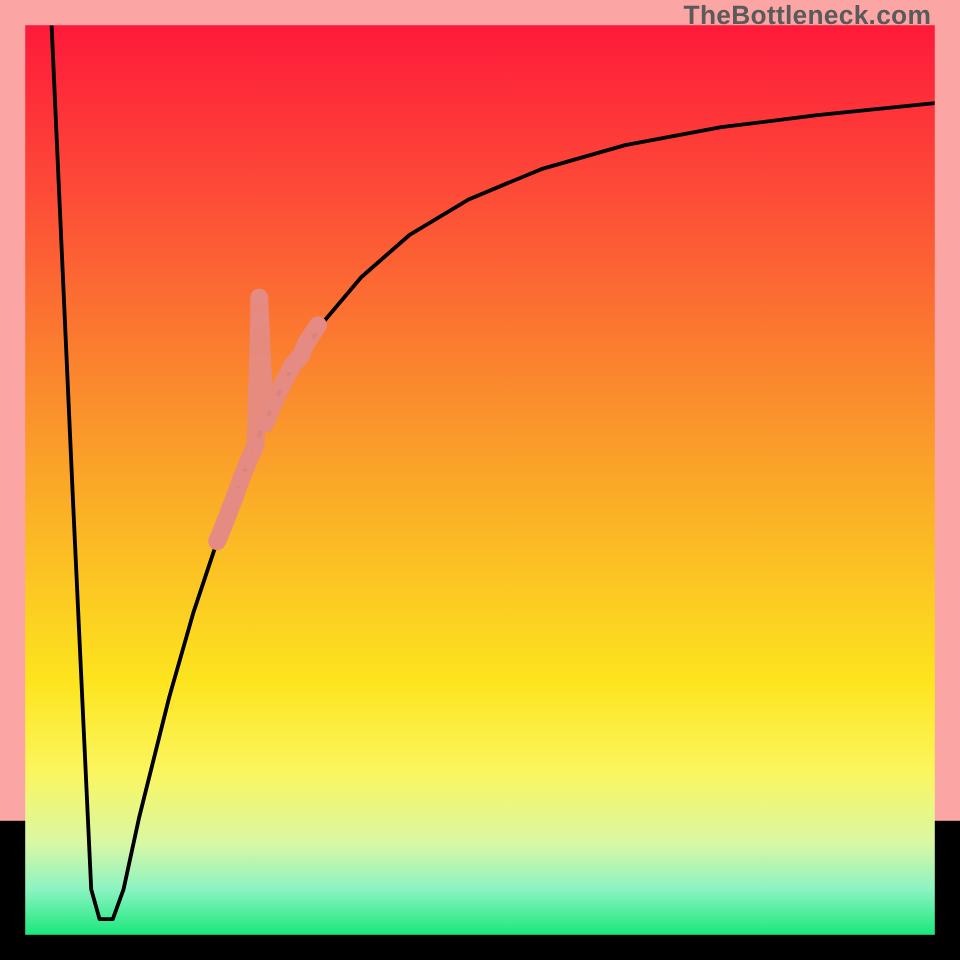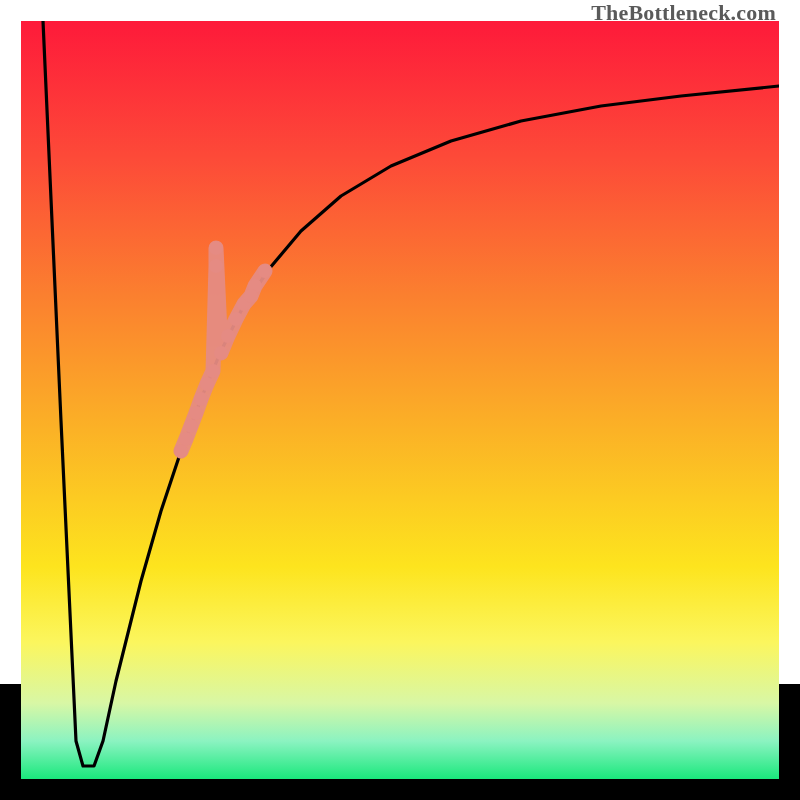--- a/index.html
+++ b/index.html
@@ -10,22 +10,21 @@
     overflow: hidden;
     background: #000;
     font-family: Arial, Helvetica, sans-serif;
   }
   .frame {
     position: absolute;
     top: 0;
     left: 0;
     width: 800px;
     height: 684px;
-    background: #ffffff;
-    font-family: Liberation Serif, serif;
+    background: #fca5a5;
   }
   .plot-area {
     position: absolute;
     top: 21px;
     left: 21px;
     width: 758px;
     height: 758px;
     background: linear-gradient(to bottom,
       #fe1a3a 0%,
       #fd4a38 18%,

